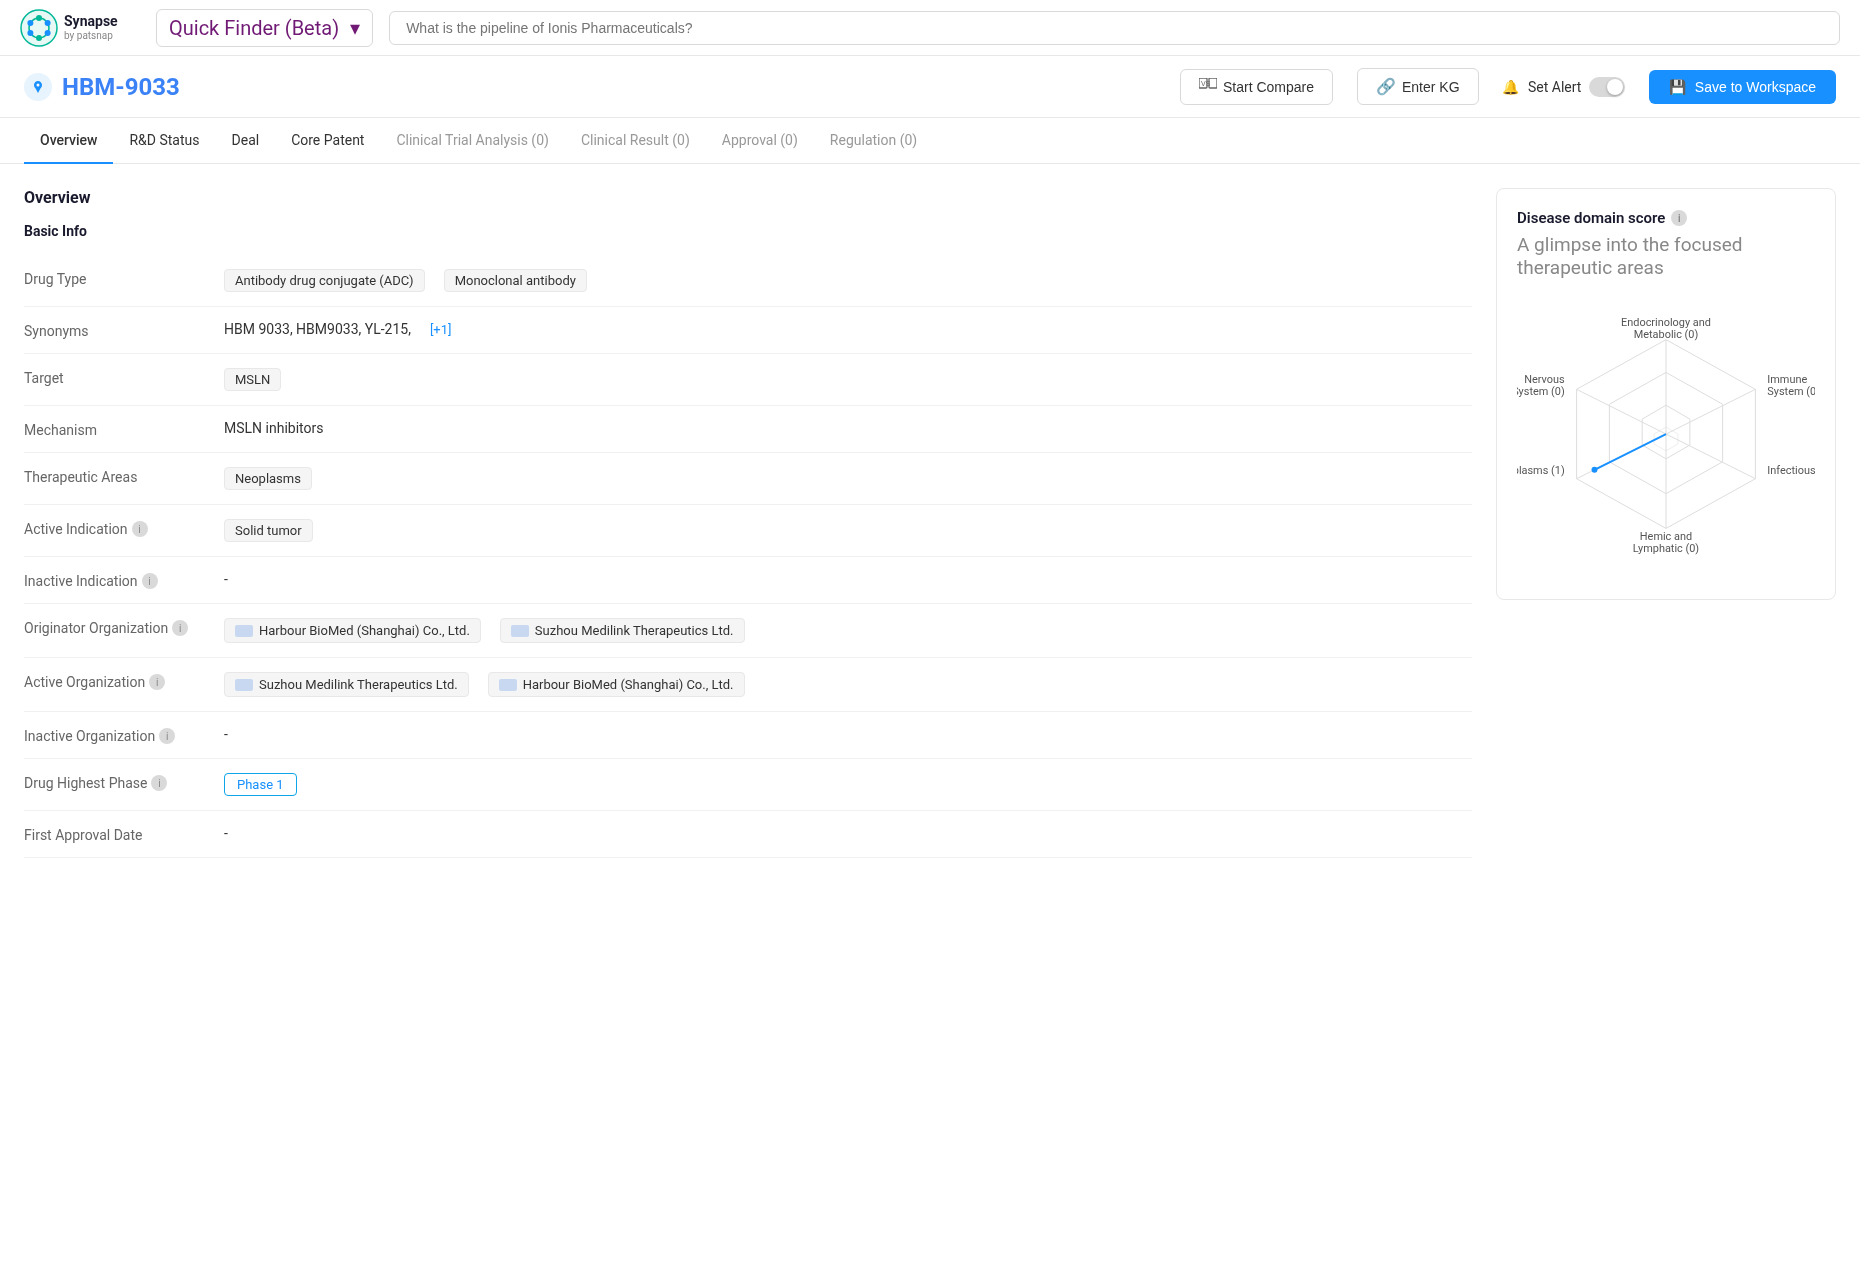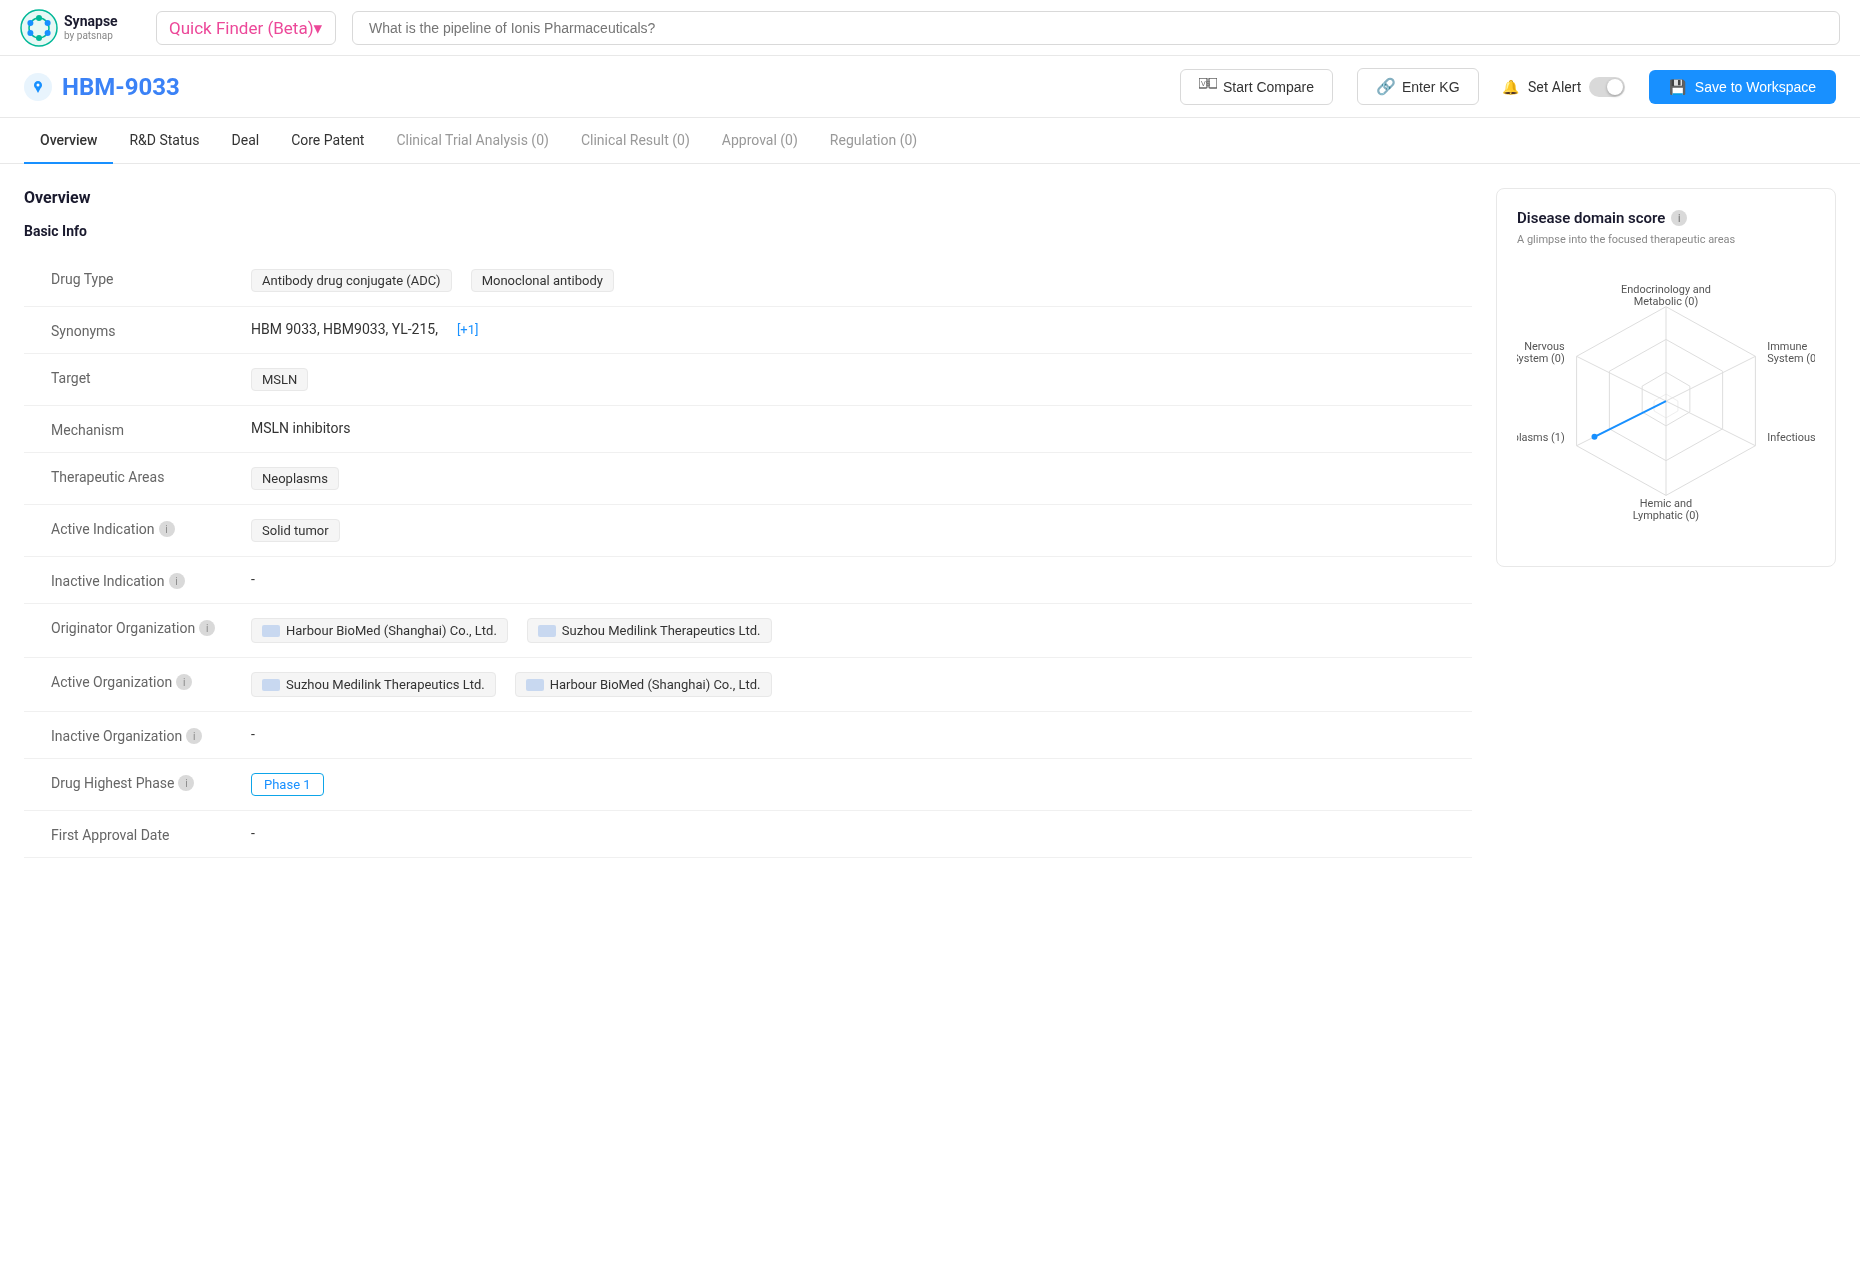--- a/index.html
+++ b/index.html
@@ -37,25 +37,25 @@
     .logo-sub {
       font-size: 10px;
       color: #888;
     }
     .finder-dropdown {
       display: flex;
       align-items: center;
       border: 1px solid #d9d9d9;
       border-radius: 6px;
       padding: 6px 12px;
-      gap: 0;
-      cursor: pointer;
-      background: #fff;
-      font-size: 17px;
-      color: #ec4899;
+      gap: 11px;
+      cursor: pointer;
+      background: #fff;
+      font-size: 20px;
+      color: #701a75;
       min-width: 180px;
     }
     .search-bar {
       flex: 1;
       border: 1px solid #d9d9d9;
       border-radius: 6px;
       padding: 8px 16px;
       font-size: 14px;
       color: #999;
       outline: none;
@@ -202,21 +202,20 @@
       border-bottom: 1px solid #f0f0f0;
     }
     .info-label {
       min-width: 200px;
       color: #666;
       font-size: 14px;
       padding-top: 2px;
       display: flex;
       align-items: center;
       gap: 4px;
-      margin-left: 27px;
     }
     .info-icon {
       width: 16px;
       height: 16px;
       border-radius: 50%;
       background: #d9d9d9;
       display: inline-flex;
       align-items: center;
       justify-content: center;
       font-size: 10px;
@@ -281,21 +280,21 @@
     .score-card-title {
       font-size: 15px;
       font-weight: 600;
       color: #1a1a2e;
       display: flex;
       align-items: center;
       gap: 6px;
       margin-bottom: 6px;
     }
     .score-card-sub {
-      font-size: 11px;
+      font-size: 19px;
       color: #888;
       margin-bottom: 20px;
     }
     .radar-container {
       width: 100%;
       display: flex;
       justify-content: center;
       align-items: center;
       min-height: 280px;
     }

